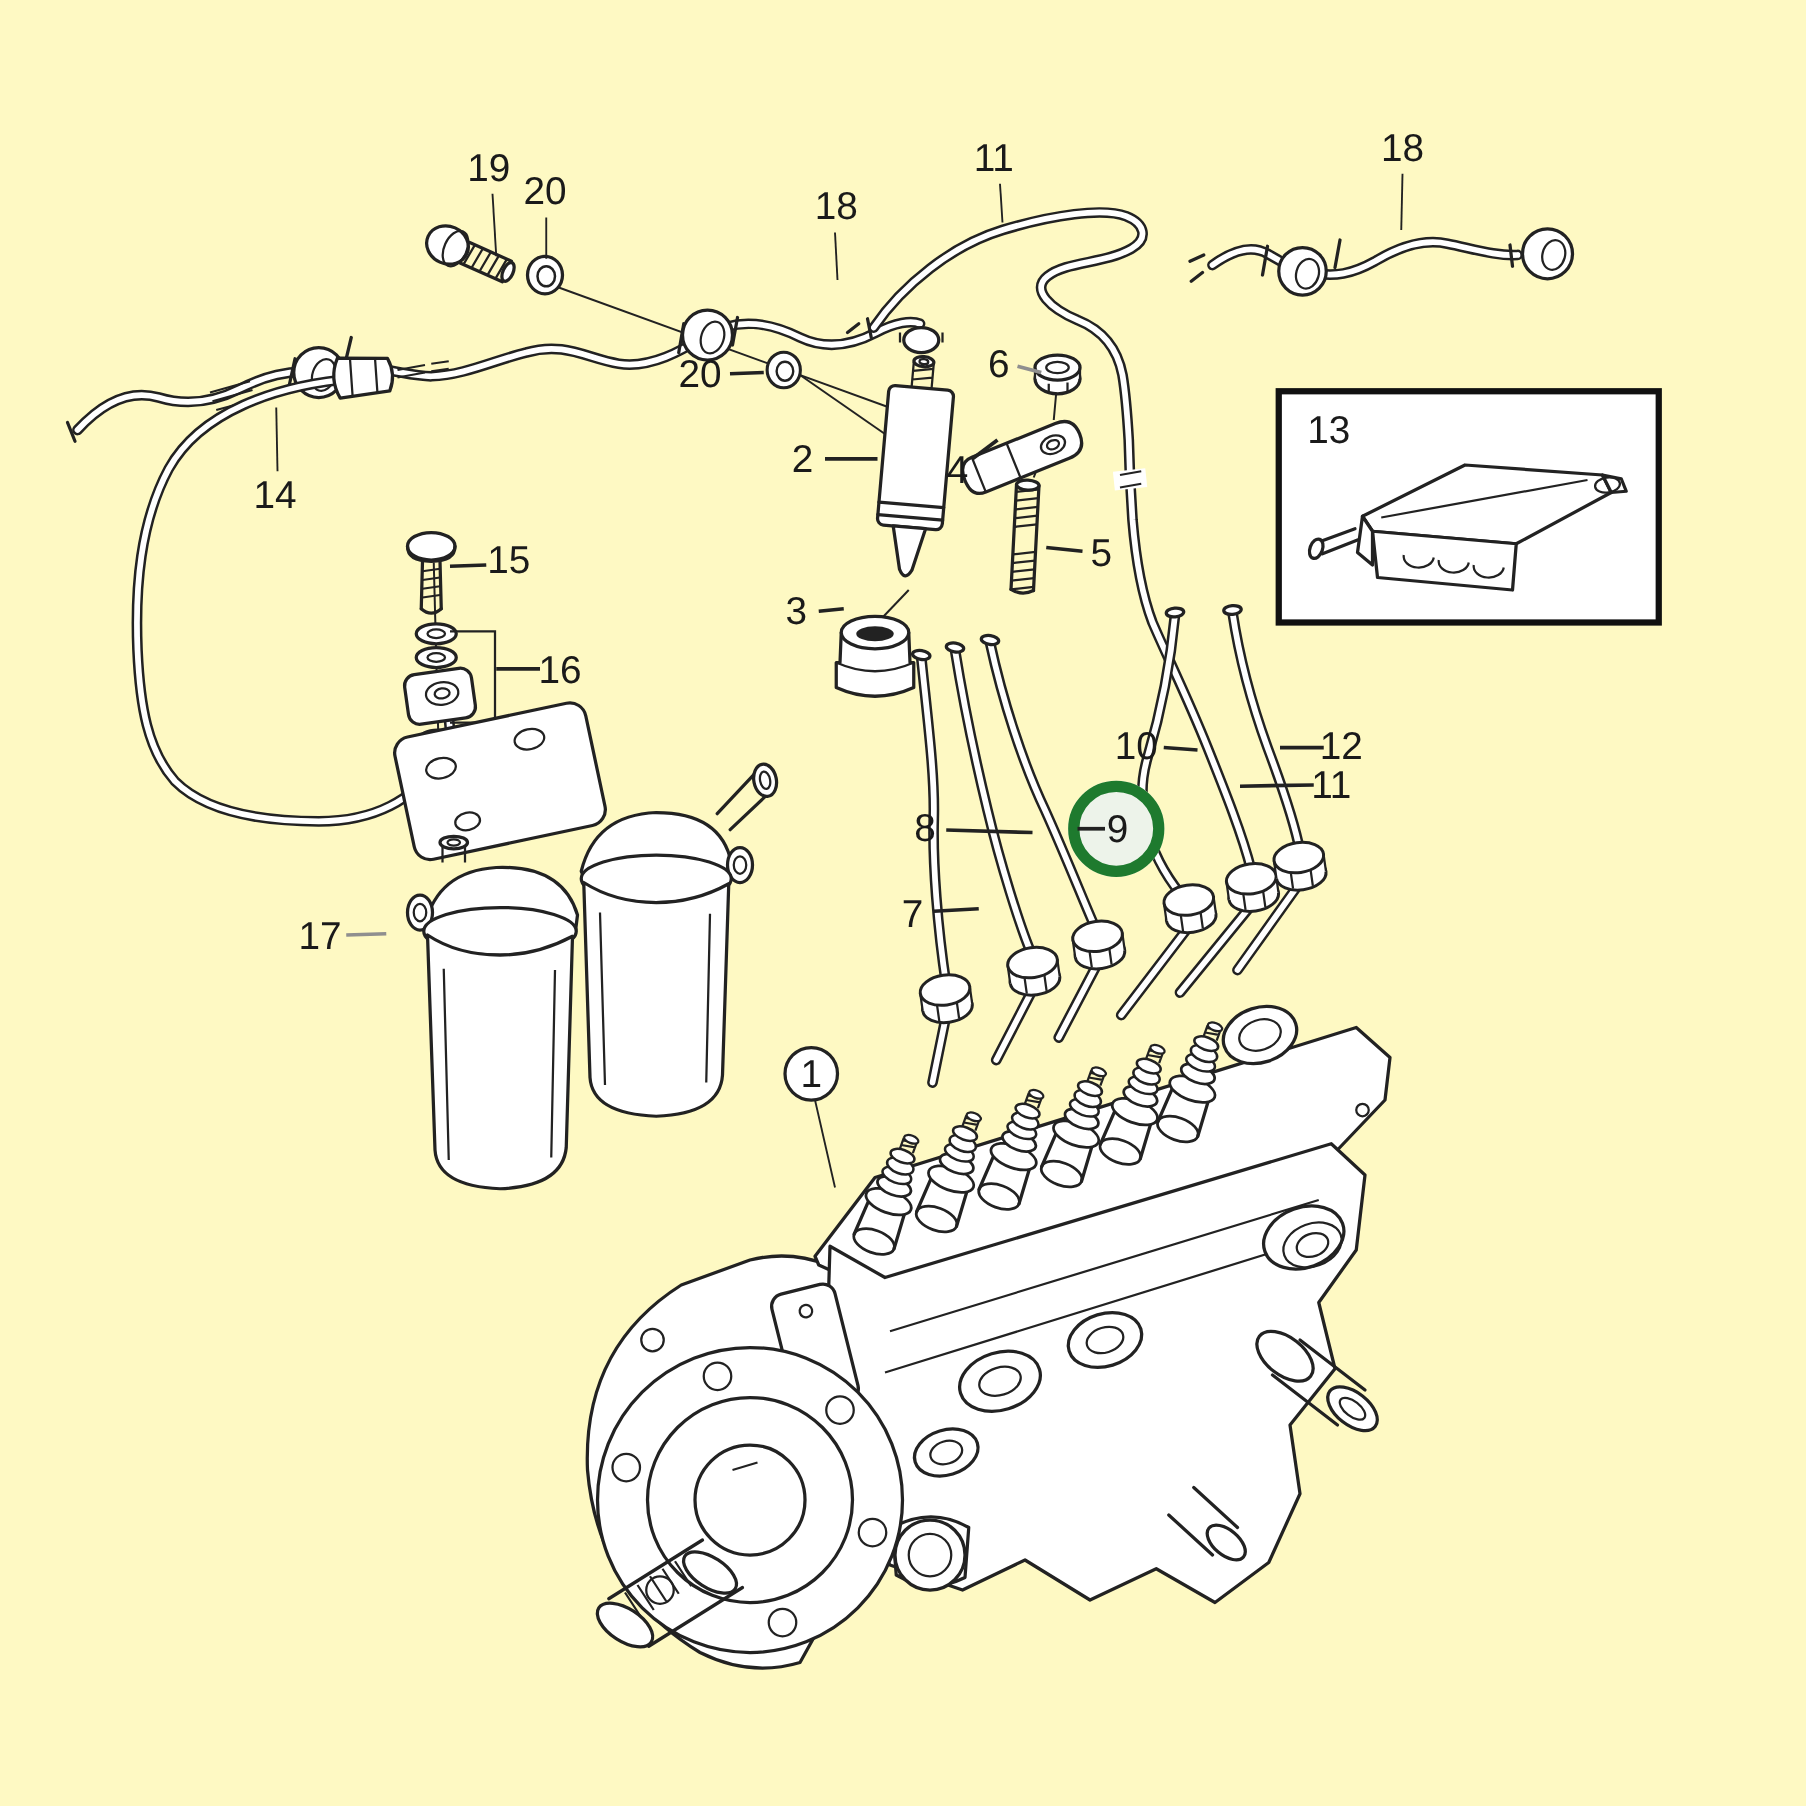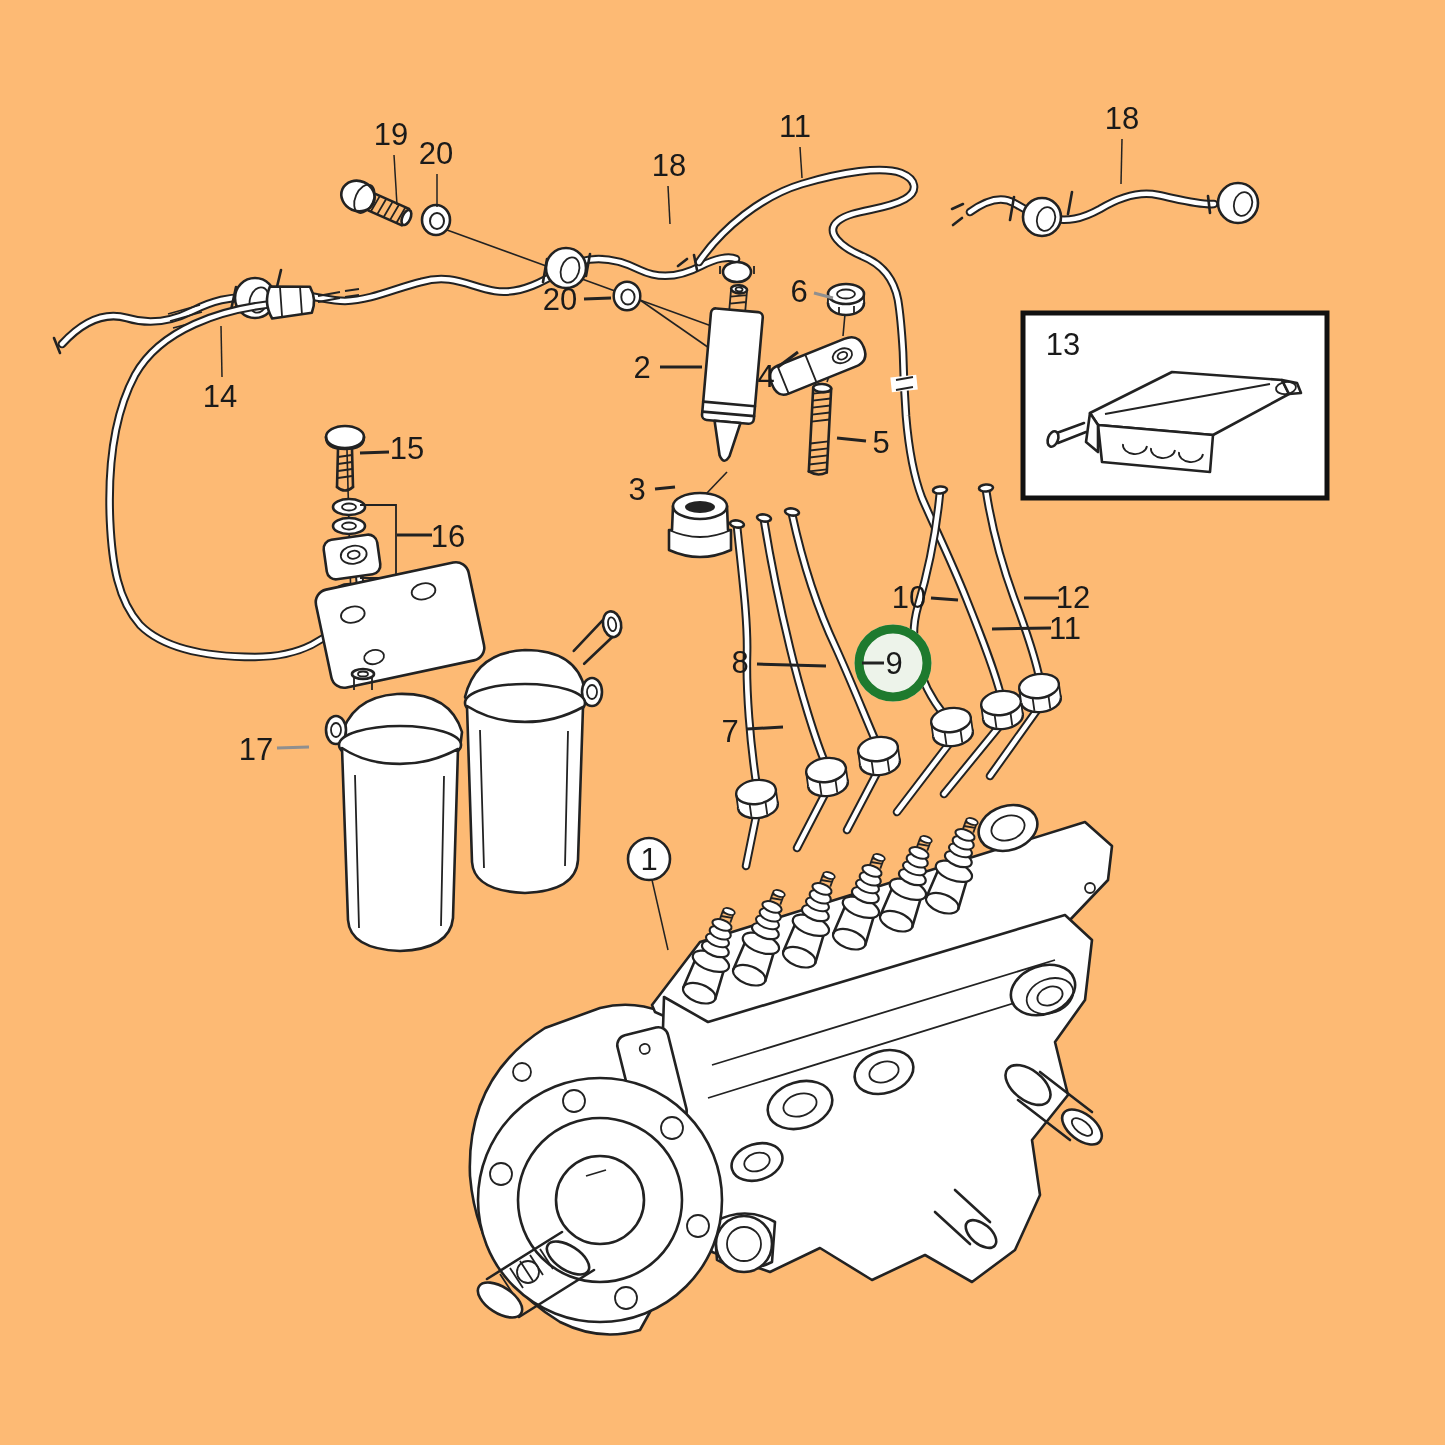--- a/index.html
+++ b/index.html
@@ -1,16 +1,16 @@
 <!DOCTYPE html>
 <html><head>
 <meta charset="utf-8">
 <style>
   html,body{margin:0;padding:0;background:#fff;}
-  .stage{position:relative;width:1445px;height:1445px;background:#fdba74;overflow:hidden;}
+  .stage{position:relative;width:1445px;height:1445px;background:#fef9c3;overflow:hidden;}
   svg{display:block;width:1445px;height:1445px;}
   svg text{font-family:"Liberation Sans","DejaVu Sans",sans-serif;font-size:31px;fill:#1a1a1a;}
   .ln{stroke:#222;fill:none;stroke-width:2.6;stroke-linecap:round;stroke-linejoin:round;}
   .lnf{stroke:#222;fill:#fff;stroke-width:2.6;stroke-linecap:round;stroke-linejoin:round;}
   .thin{stroke-width:1.6;}
   .tube{stroke:#222;fill:none;stroke-width:8.6;stroke-linecap:round;stroke-linejoin:round;}
   .tube-i{stroke:#fff;fill:none;stroke-width:4.6;stroke-linecap:round;stroke-linejoin:round;}
   .det{stroke:#222;fill:none;stroke-width:1.8;}
 </style>
 </head>

